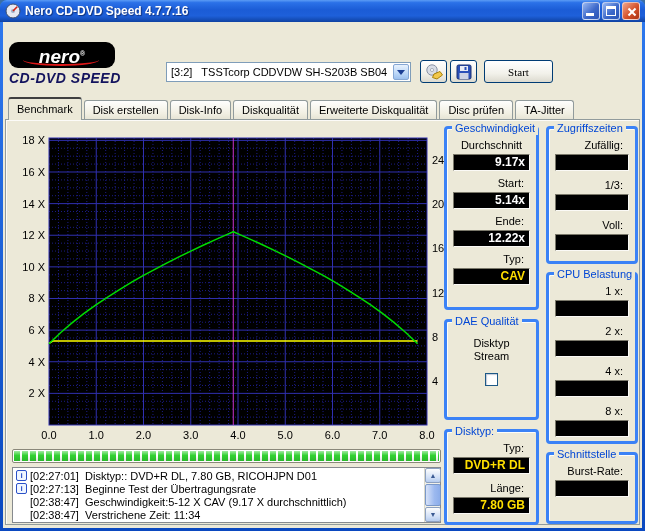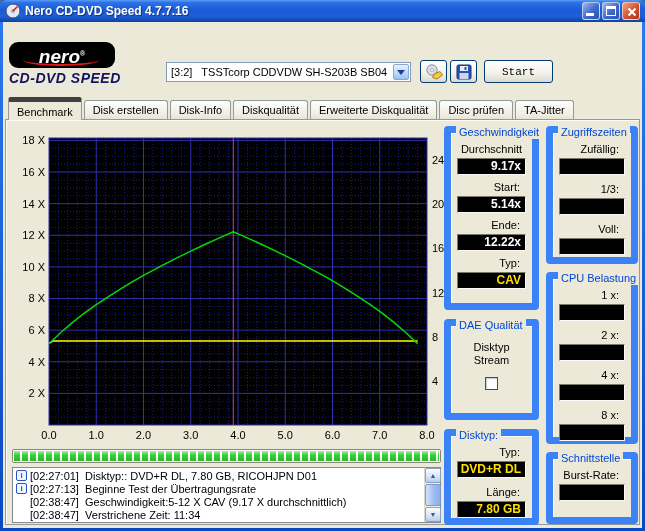--- a/index.html
+++ b/index.html
@@ -52,49 +52,49 @@
            border:1px solid #7f9db9; }
   .combo-text { position:absolute; left:4px; top:3px; font-size:11px; white-space:pre; }
   .combo-btn { position:absolute; right:1px; top:1px; width:16px; height:16px;
                background:linear-gradient(180deg,#e8f2fd,#bcd7f8 60%,#9cc0ee);
                border:1px solid #86a7d4; border-radius:2px;
                display:flex; align-items:center; justify-content:center; }
   .combo-arrow { width:0; height:0; border-left:4px solid transparent;
                  border-right:4px solid transparent; border-top:5px solid #1c3f94; }
   .xp-btn { position:absolute; height:23px; border:1px solid #003c74; border-radius:3px;
             background:linear-gradient(180deg,#ffffff,#f2f1ea 60%,#dcdacf);
-            font-family:Liberation Mono, monospace; font-size:11px; color:#000;
+            font-family:Liberation Serif, serif; font-size:11px; color:#000;
             display:flex; align-items:center; justify-content:center; }
   .icon-btn { width:27px; top:20px; }
   .btn-hand { left:417px; }
   .btn-save { left:447px; }
   .btn-start { left:481px; top:20px; width:69px; }
   .btn-quit { left:557px; top:20px; width:74px; }
 
   
   .tabstrip { position:absolute; top:74px; left:5px; height:23px; display:flex;
               align-items:flex-end; z-index:3; }
   .tab { height:19px; padding:3px 8px 0; font-size:11px; margin-right:2px;
          border:1px solid #919b9c; border-bottom:none; border-radius:3px 3px 0 0;
          background:linear-gradient(180deg,#fefefd,#f1efe2 70%,#e6e4d5); }
   .tab.active { height:23px; padding-top:4px; background:#ece9d8;
-                border-top:5px solid #404040; position:relative; z-index:4; margin-bottom:-1px; }
+                border-top:2px solid #404040; position:relative; z-index:4; margin-bottom:-1px; }
 
   
   .tabpage { position:absolute; top:97px; left:2px; width:635px; height:406px;
              border:1px solid #919b9c; background:#ece9d8;
              box-shadow:inset 1px 1px 0 #fcfbf8; }
   .chart { position:absolute; left:2px; top:2px; }
 
   
   .col-mid   { position:absolute; left:438px; top:6px; width:95px; }
   .col-right { position:absolute; left:540px; top:6px; width:92px; }
   .col-mid .groupbox { margin-bottom:9px; }
   .col-right .groupbox { margin-bottom:8px; }
-  .groupbox { position:relative; border:7px solid #3b82f6; border-radius:4px;
+  .groupbox { position:relative; border:3px solid #3b82f6; border-radius:4px;
               box-shadow:inset 1px 1px 0 #fdfdf9; }
   .gtitle { position:absolute; top:-7px; left:5px; background:#ece9d8; padding:0 3px;
             font-size:11px; line-height:13px; color:#0046d5; white-space:nowrap; }
   .rows { padding:10px 6px 0; display:flex; flex-direction:column; }
   .glabel { font-size:11px; height:13px; line-height:13px; text-align:right;
             padding-right:6px; color:#000; }
   .glabel.center { text-align:center; padding-right:0; }
   .rows .glabel { margin-top:6px; }
   .rows .glabel:first-child { margin-top:0; }
   .g-access .rows .glabel, .g-cpu .rows .glabel, .g-disc .rows .glabel { margin-top:8px; }

